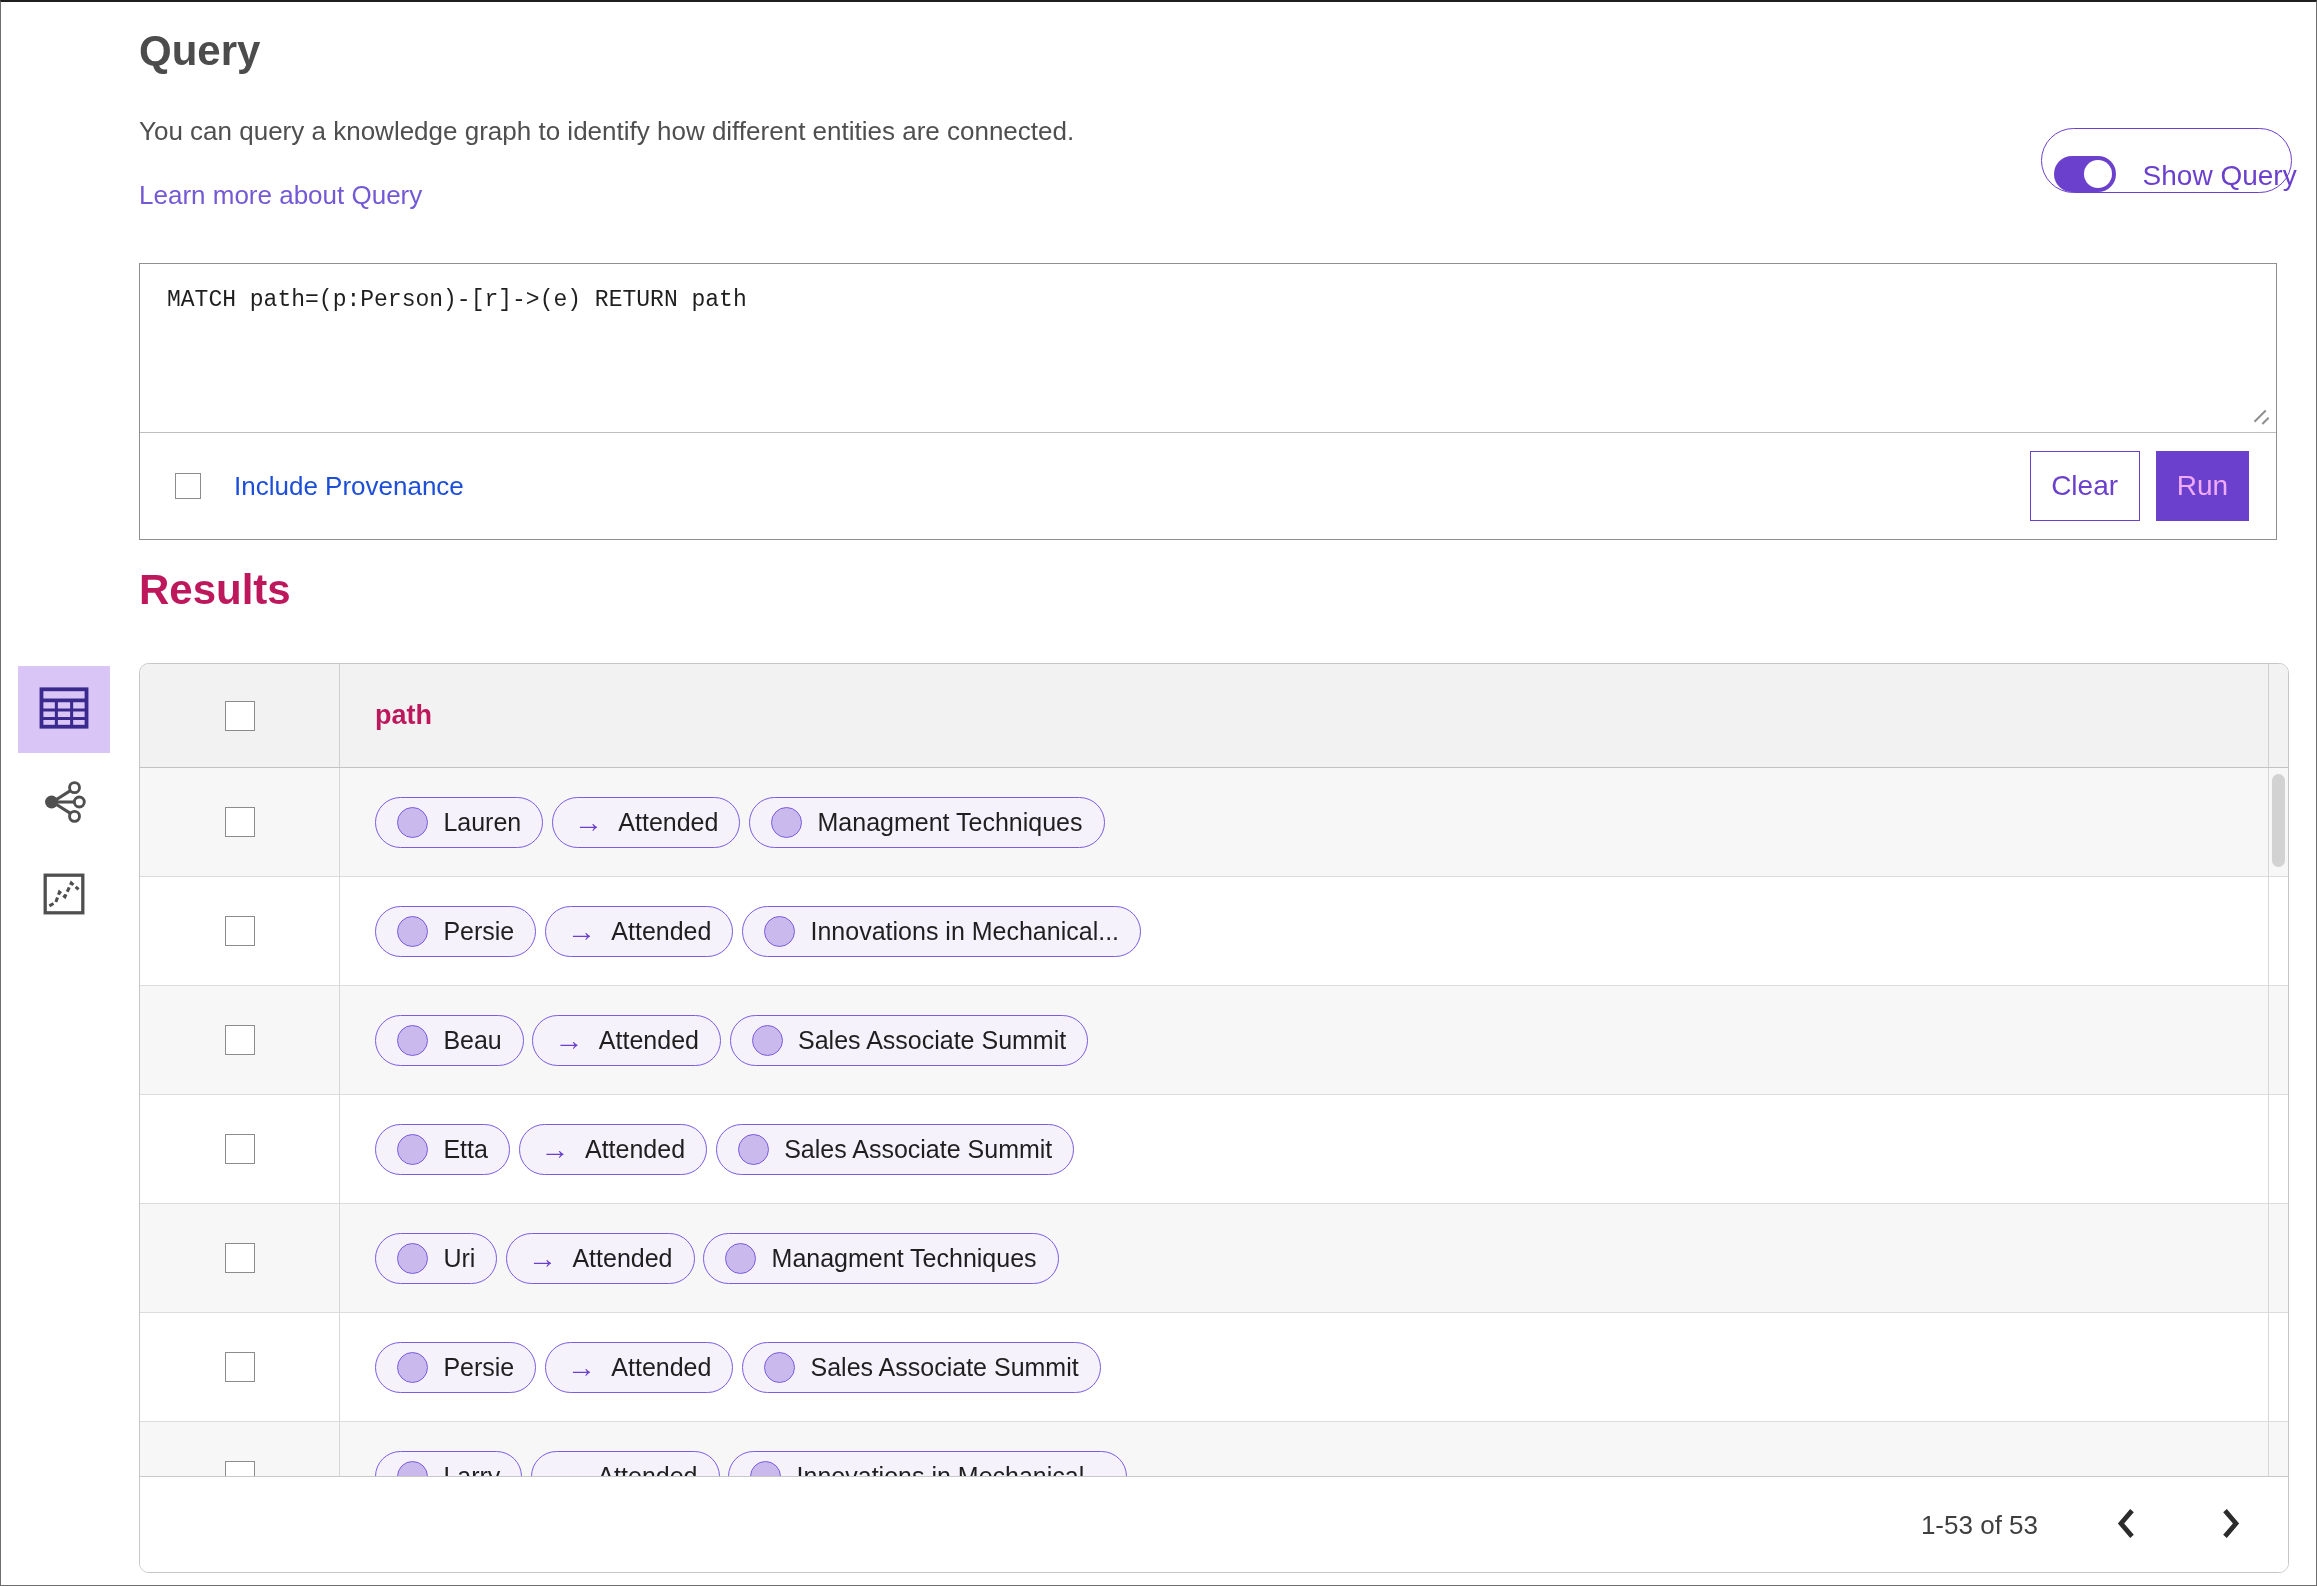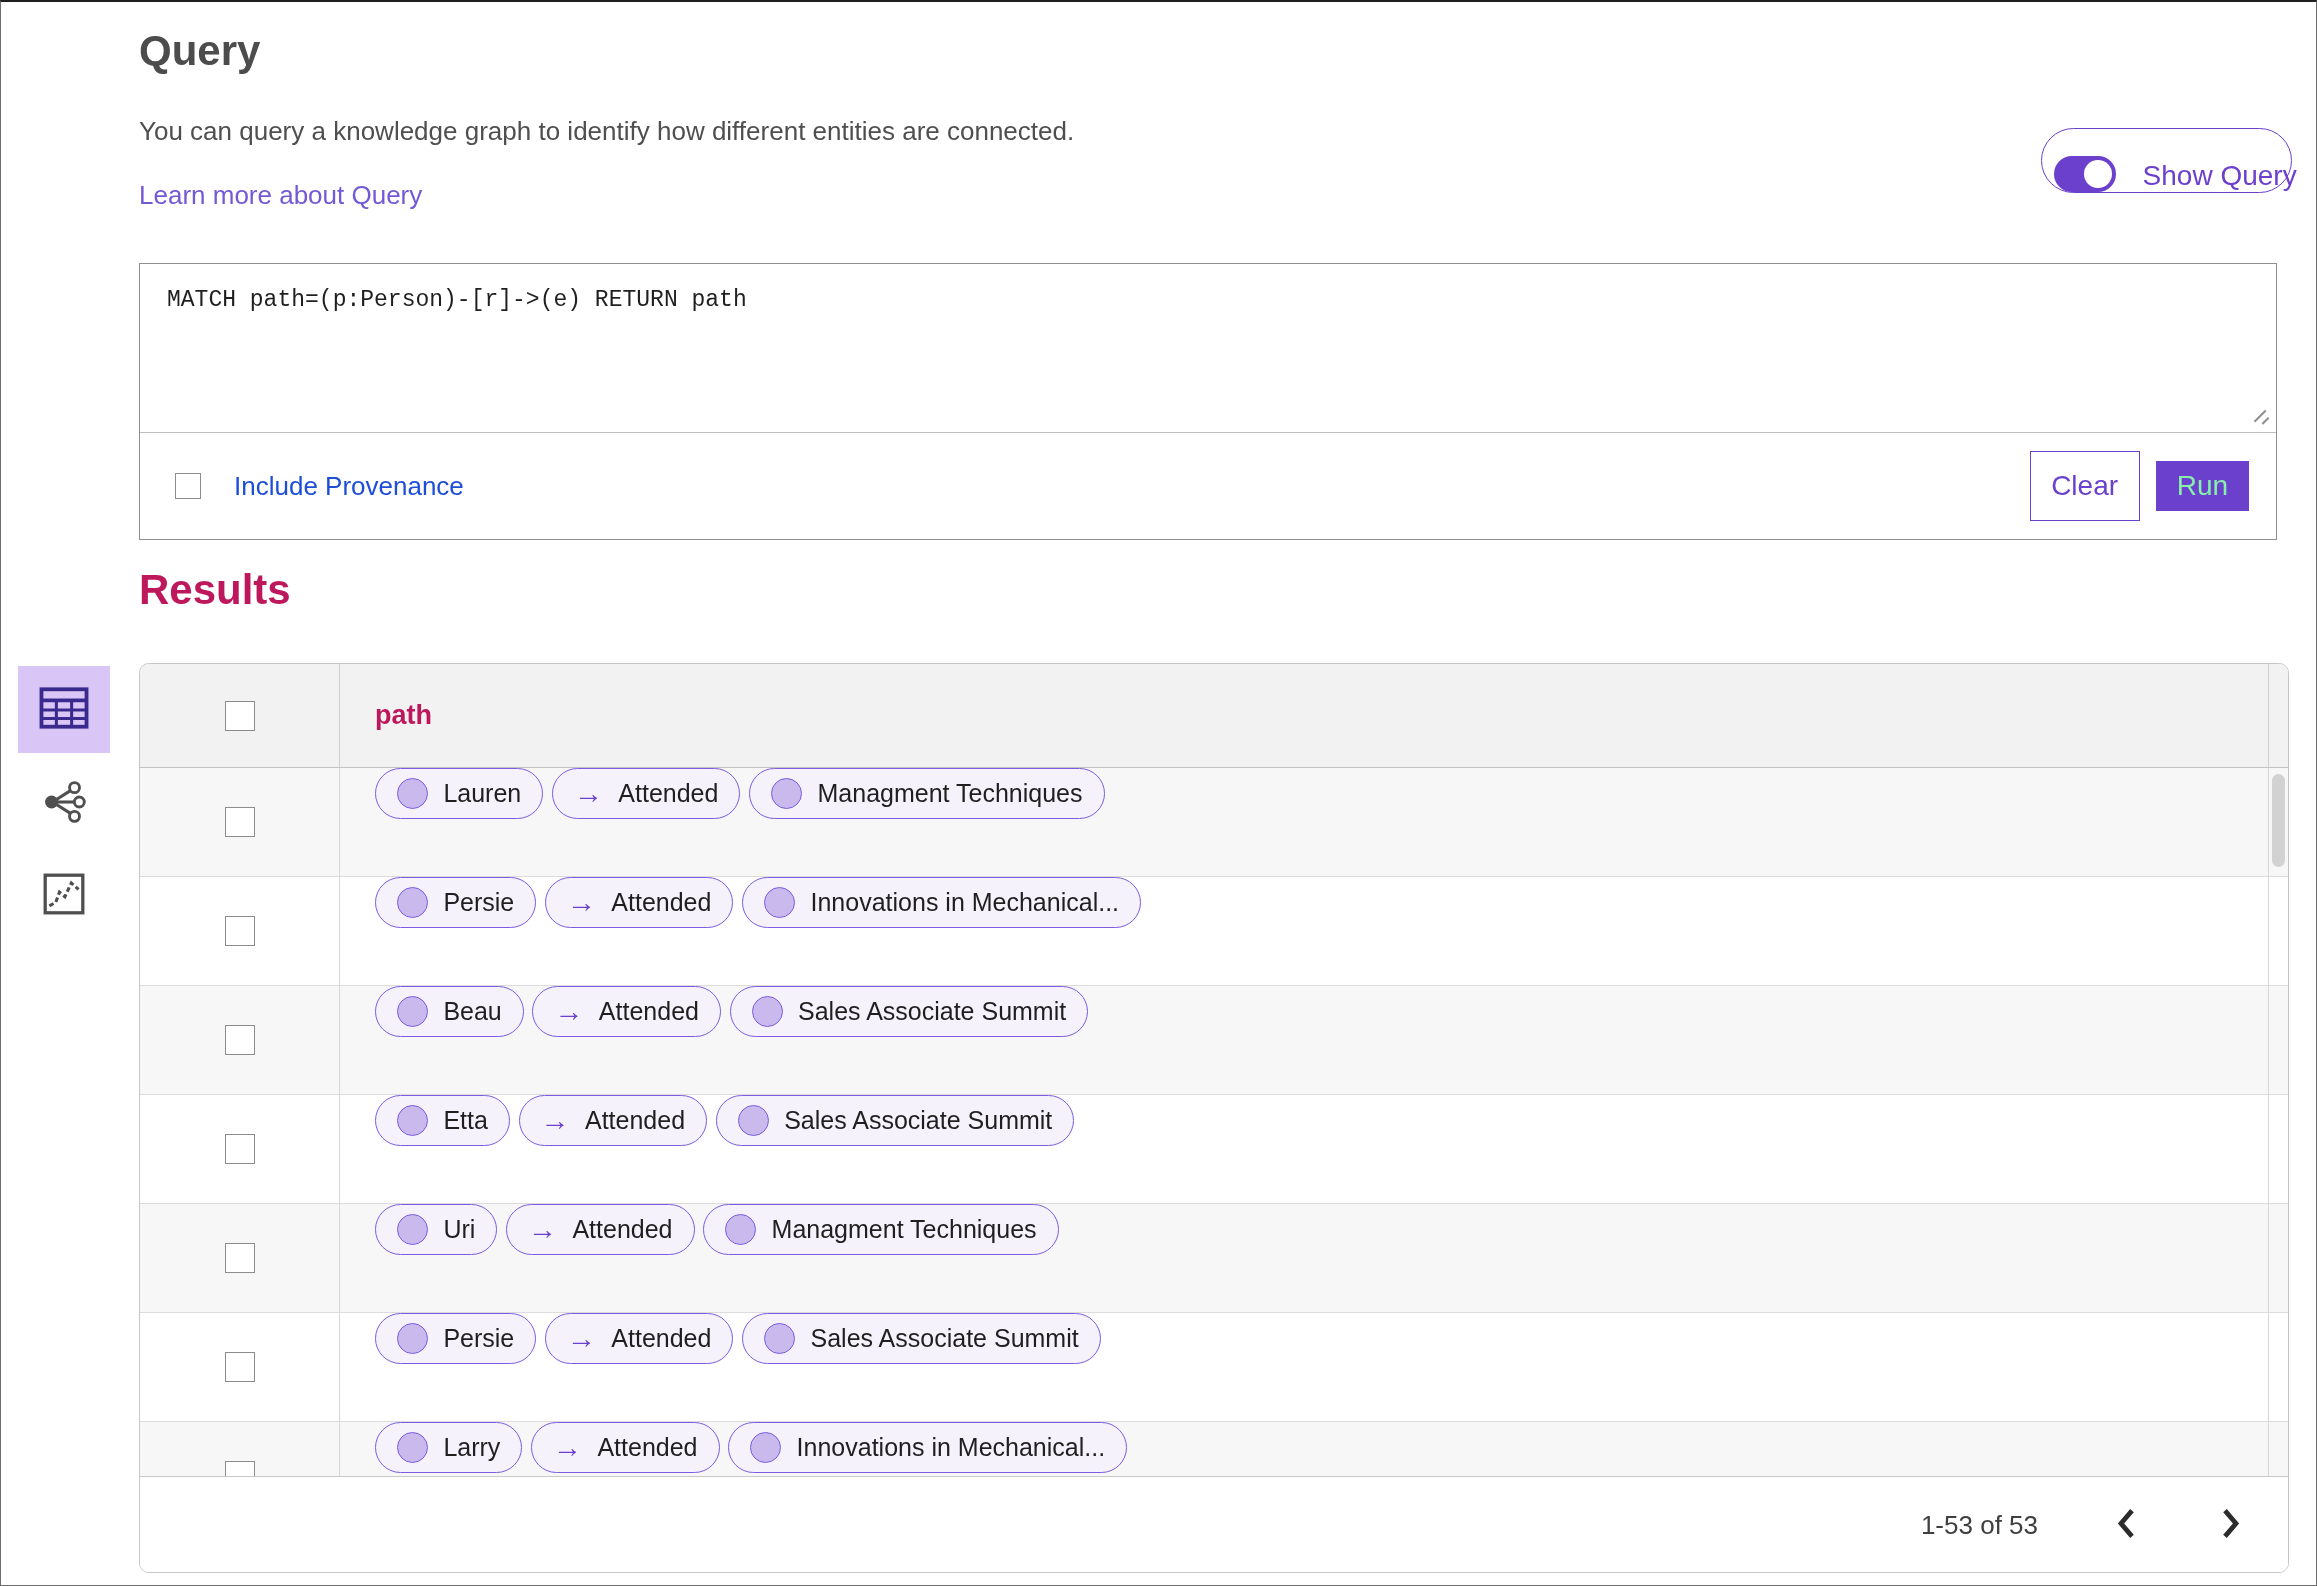--- a/index.html
+++ b/index.html
@@ -76,22 +76,22 @@
   .checkbox { display: inline-block; background: #fff; border: 1.9px solid #8c8c8c; flex: 0 0 auto; }
   .checkbox.query-cb { width: 26px; height: 26px; margin-left: 35px; cursor: pointer; }
   .include-label { margin-left: 33px; font-size: 26px; color: #1d4ed8; }
   .btn-clear {
     margin-left: auto; width: 110px; height: 70px;
     border: 1.9px solid var(--accent, #6b40cc); background: #fff;
     color: var(--accent, #6b40cc); font-size: 28px; cursor: pointer;
     font-family: "Liberation Sans", sans-serif;
   }
   .btn-run {
-    margin-left: 16.4px; margin-right: 27px; width: 93px; height: 50px;
-    background: var(--accent, #6b40cc); color: #86efac; border: none;
+    margin-left: 16.4px; margin-right: 27px; width: 93px; height: 70px;
+    background: var(--accent, #6b40cc); color: #f0abfc; border: none;
     font-size: 28px; cursor: pointer; font-family: "Liberation Sans", sans-serif;
   }
 
   
   .results-title {
     position: absolute; left: 138px; top: 564px;
     font-size: 42px; font-weight: bold; color: #be185d;
   }
 
   .view-tab {
@@ -121,21 +121,21 @@
     padding-left: 35px; font-weight: bold; font-size: 27px; color: #be185d;
   }
   .rows { position: relative; height: 708px; overflow: hidden; }
   .trow {
     height: 109px; display: grid; grid-template-columns: 200px 1fr 19.3px;
     border-bottom: 1px solid #dcdcdc; background: #fff;
   }
   .trow.stripe { background: #f7f7f7; }
   .trow .cb-cell { border-right: 1px solid #d6d6d6; }
   .path-cell {
-    border-right: 1px solid #d6d6d6; display: flex; 
+    border-right: 1px solid #d6d6d6; display: flex; align-items: center;
     padding-left: 35px; gap: 8.7px; overflow: hidden;
   }
   .pill {
     display: inline-flex; align-items: center; height: 51px; flex: 0 0 auto;
     border: 1.9px solid var(--pill-border, #7c5ce0); border-radius: 26px;
     background: var(--pill-bg, #f5f2fc); padding: 0 21px; gap: 15.4px; cursor: pointer;
   }
   .node-dot {
     width: 31px; height: 31px; border-radius: 50%;
     background: var(--node-fill, #c9b9ec); border: 1.9px solid var(--pill-border, #7c5ce0);

